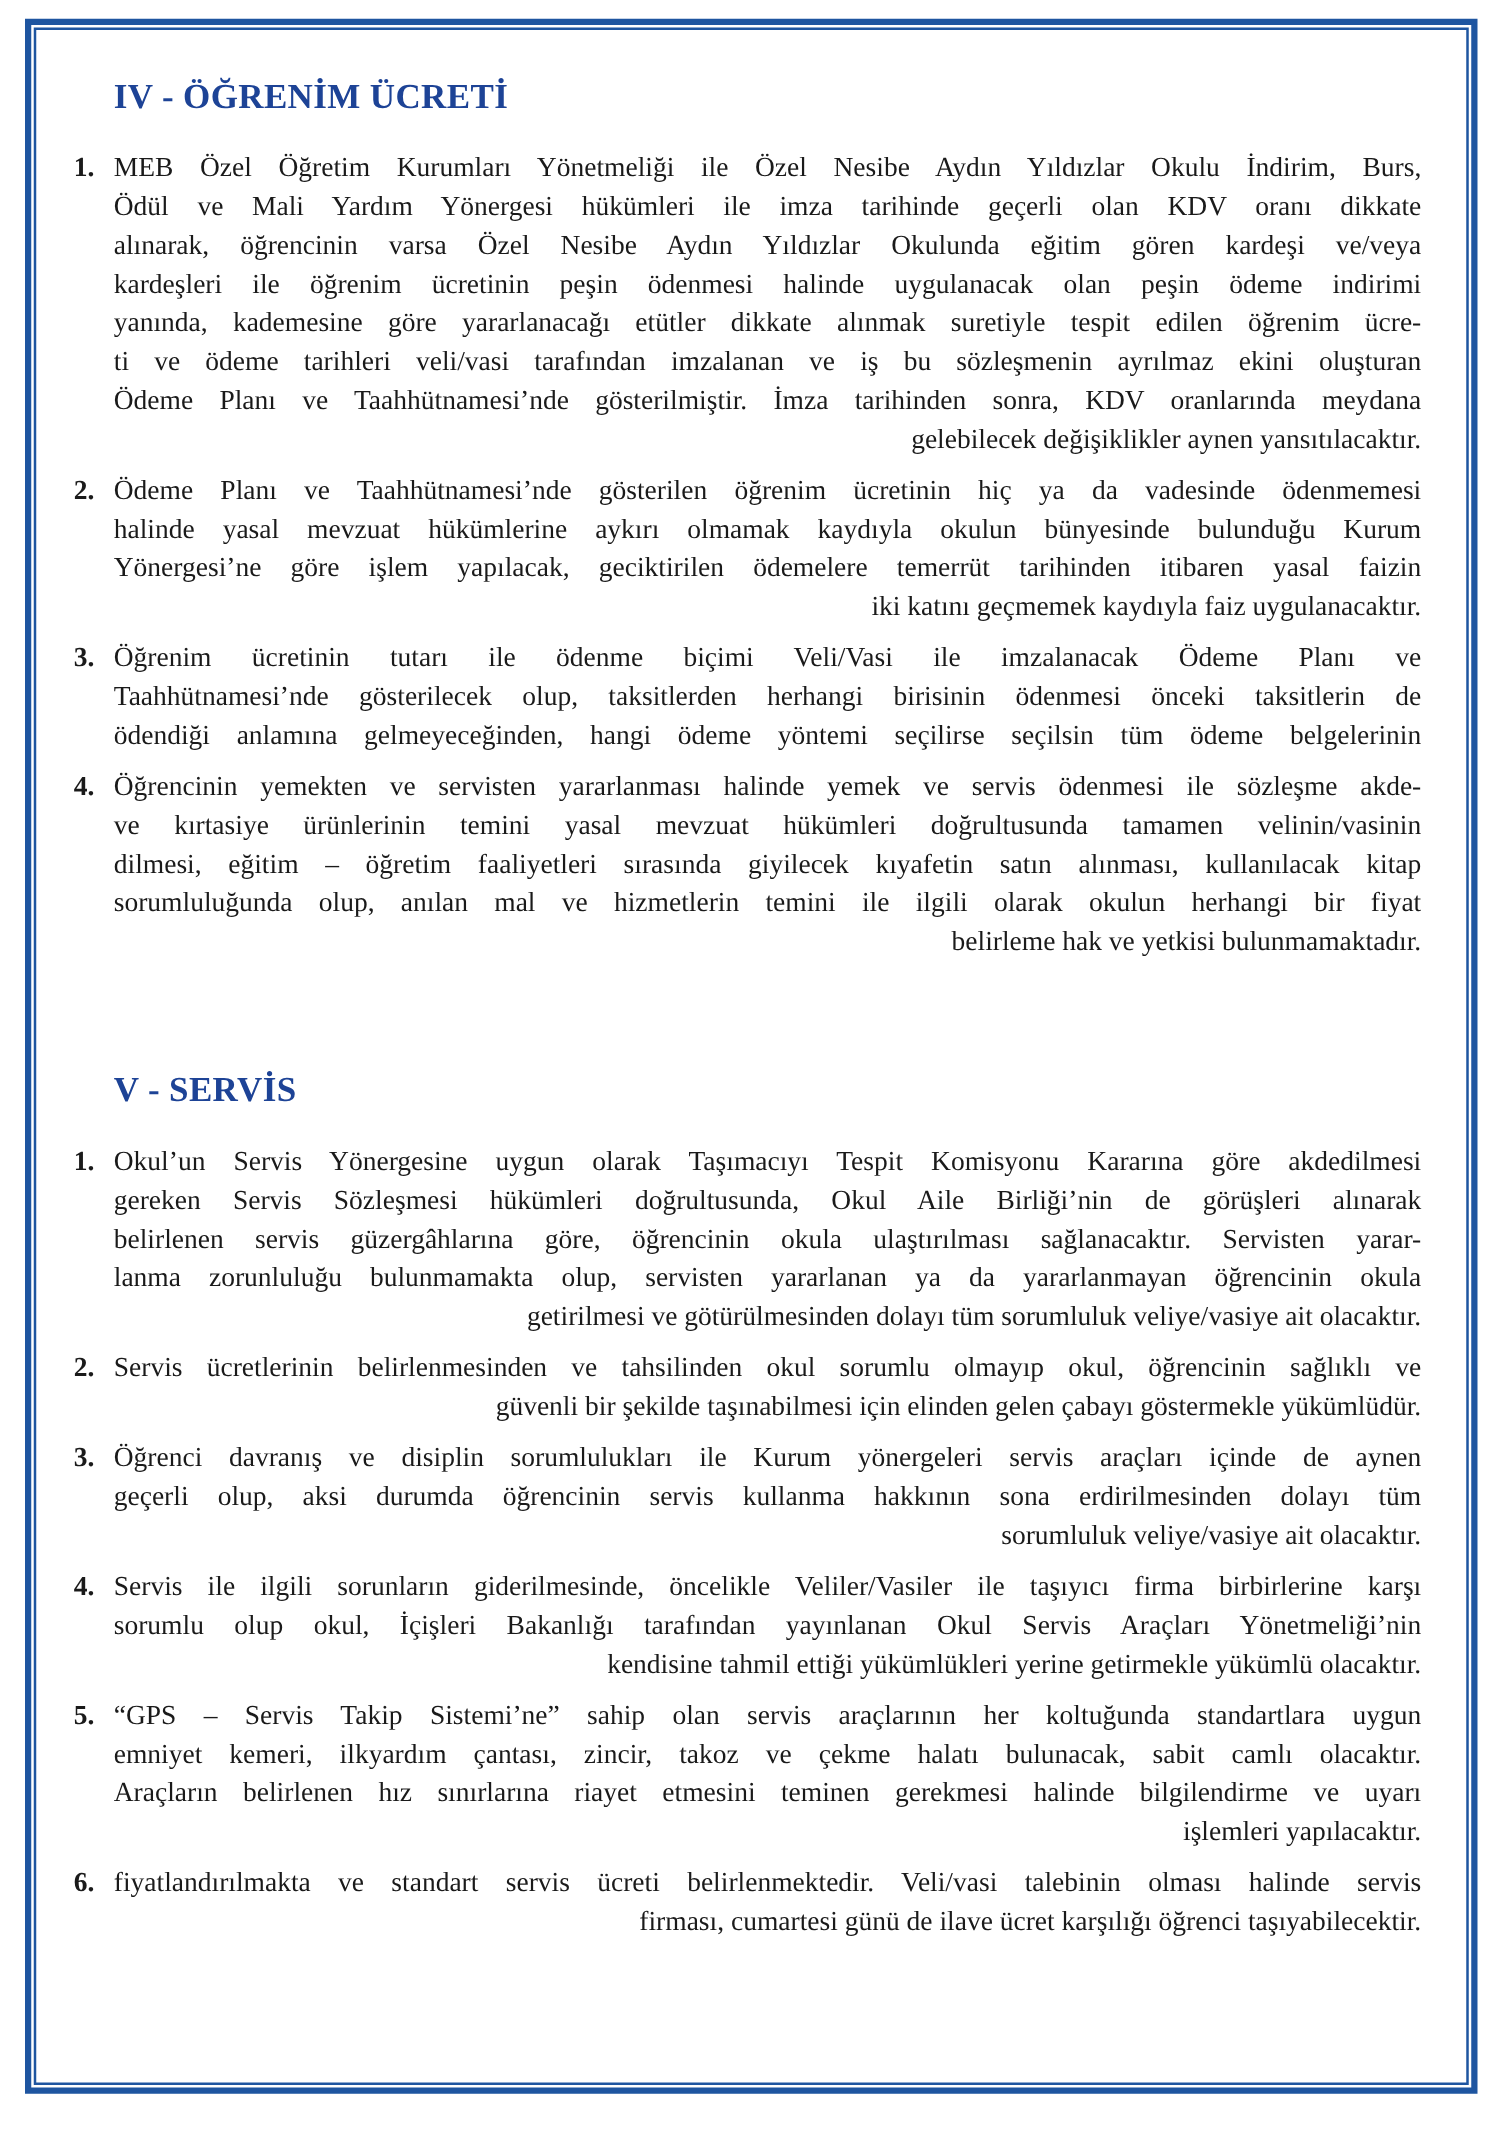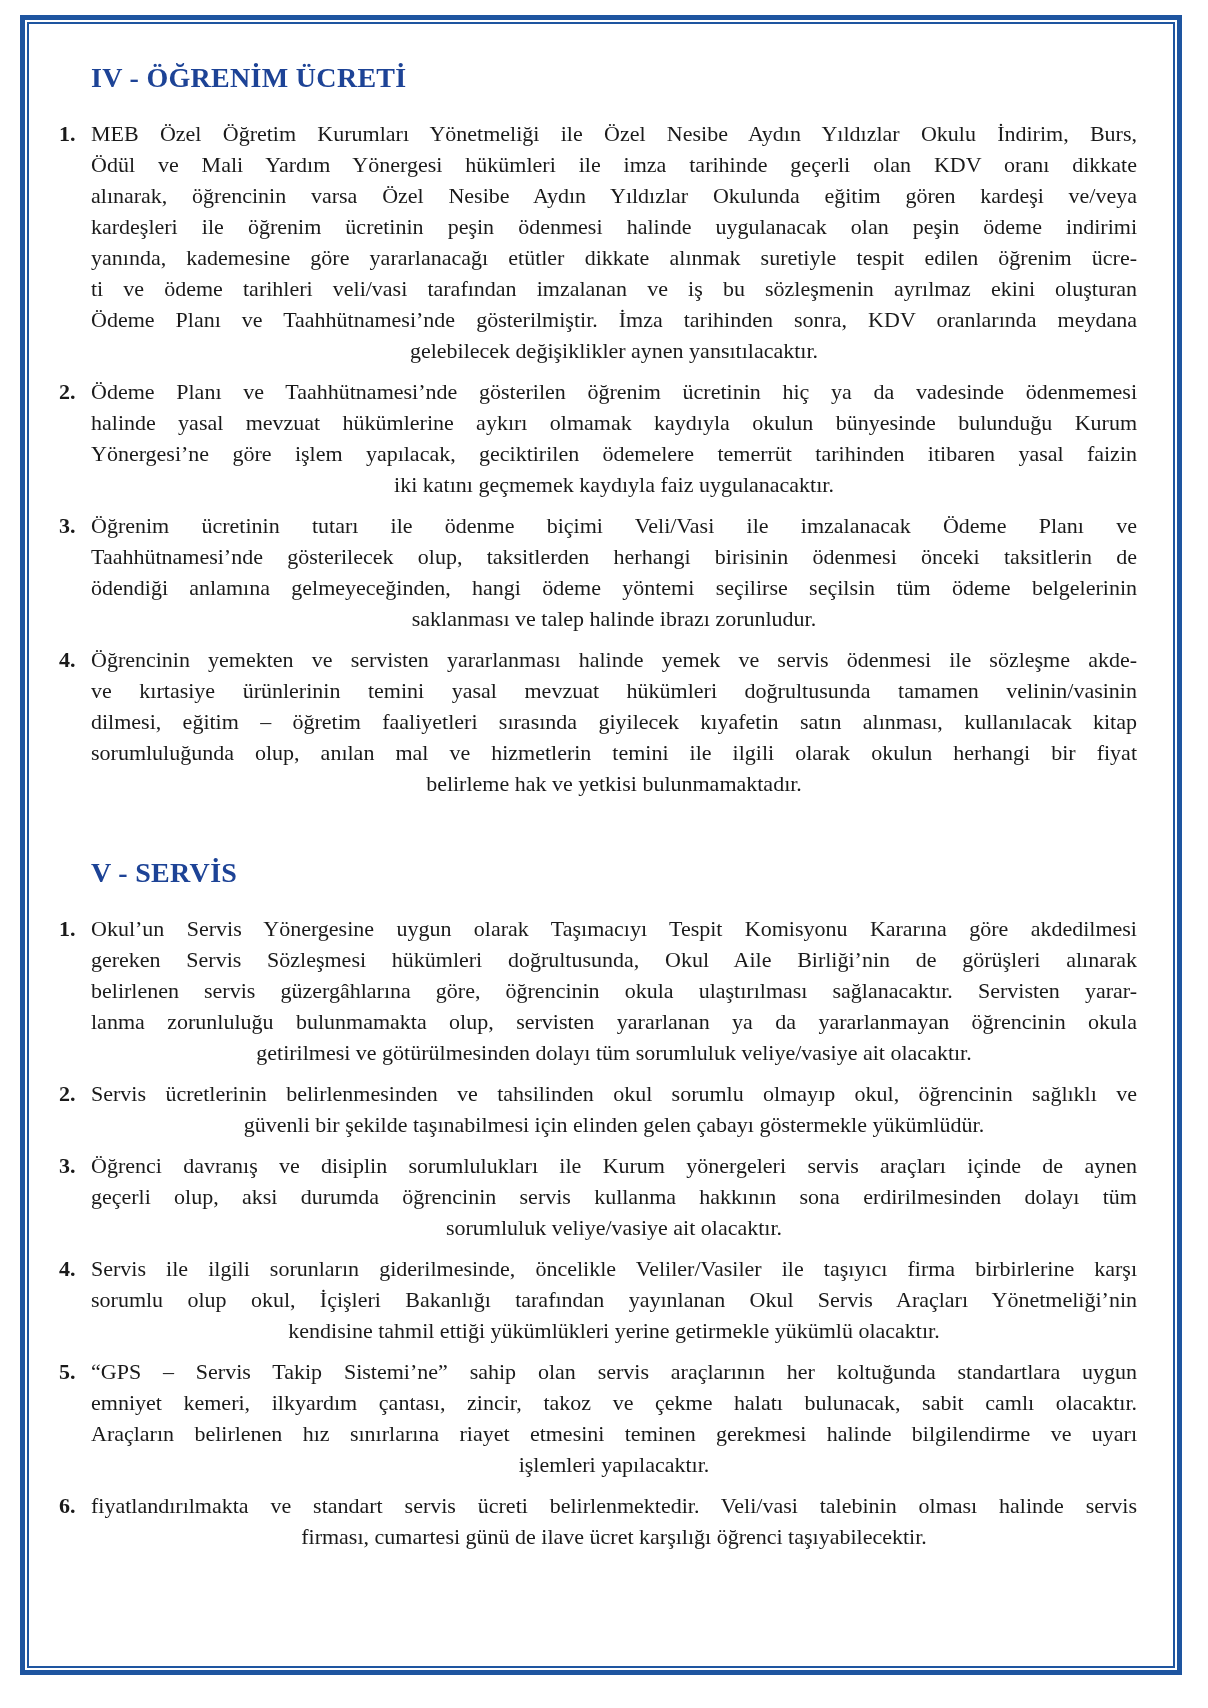--- a/index.html
+++ b/index.html
@@ -31,40 +31,40 @@
   }
   .section-title {
     font-size: 28px;
     line-height: 32px;
     font-weight: bold;
     color: var(--heading, #1d4396);
     margin: 14px 0 24px 32px;
     letter-spacing: 0.3px;
   }
   .section + .section .section-title {
-    margin-top: 58px;
+    margin-top: 89px;
   }
   .item {
     display: grid;
     grid-template-columns: 32px 1fr;
     margin: 0 0 10px 0;
     font-size: 22px;
     line-height: 31px;
   }
   .item-number {
     font-weight: bold;
     text-align: left;
   }
   .line {
     text-align: justify;
     text-align-last: justify;
     hyphens: none;
   }
   .line.last {
-    text-align: center;
+    text-align: right;
     text-align-last: auto;
   }
 </style>
 </head>
 <body>
 
 <div class="frame-outer">
   <div class="frame-inner">
     <div class="content">
   <div class="section">
@@ -93,21 +93,20 @@
                 <div class="line last">iki katını geçmemek kaydıyla faiz uygulanacaktır.</div>
               </div>
   </div>
 
   <div class="item">
     <div class="item-number">3.</div>
     <div class="item-lines">
                 <div class="line">Öğrenim ücretinin tutarı ile ödenme biçimi Veli/Vasi ile imzalanacak Ödeme Planı ve</div>
                 <div class="line">Taahhütnamesi’nde gösterilecek olup, taksitlerden herhangi birisinin ödenmesi önceki taksitlerin de</div>
                 <div class="line">ödendiği anlamına gelmeyeceğinden, hangi ödeme yöntemi seçilirse seçilsin tüm ödeme belgelerinin</div>
-                <div class="line last">saklanması ve talep halinde ibrazı zorunludur.</div>
               </div>
   </div>
 
   <div class="item">
     <div class="item-number">4.</div>
     <div class="item-lines">
                 <div class="line">Öğrencinin yemekten ve servisten yararlanması halinde yemek ve servis ödenmesi ile sözleşme akde-</div>
                 <div class="line">ve kırtasiye ürünlerinin temini yasal mevzuat hükümleri doğrultusunda tamamen velinin/vasinin</div>
                 <div class="line">dilmesi, eğitim – öğretim faaliyetleri sırasında giyilecek kıyafetin satın alınması, kullanılacak kitap</div>
                 <div class="line">sorumluluğunda olup, anılan mal ve hizmetlerin temini ile ilgili olarak okulun herhangi bir fiyat</div>

